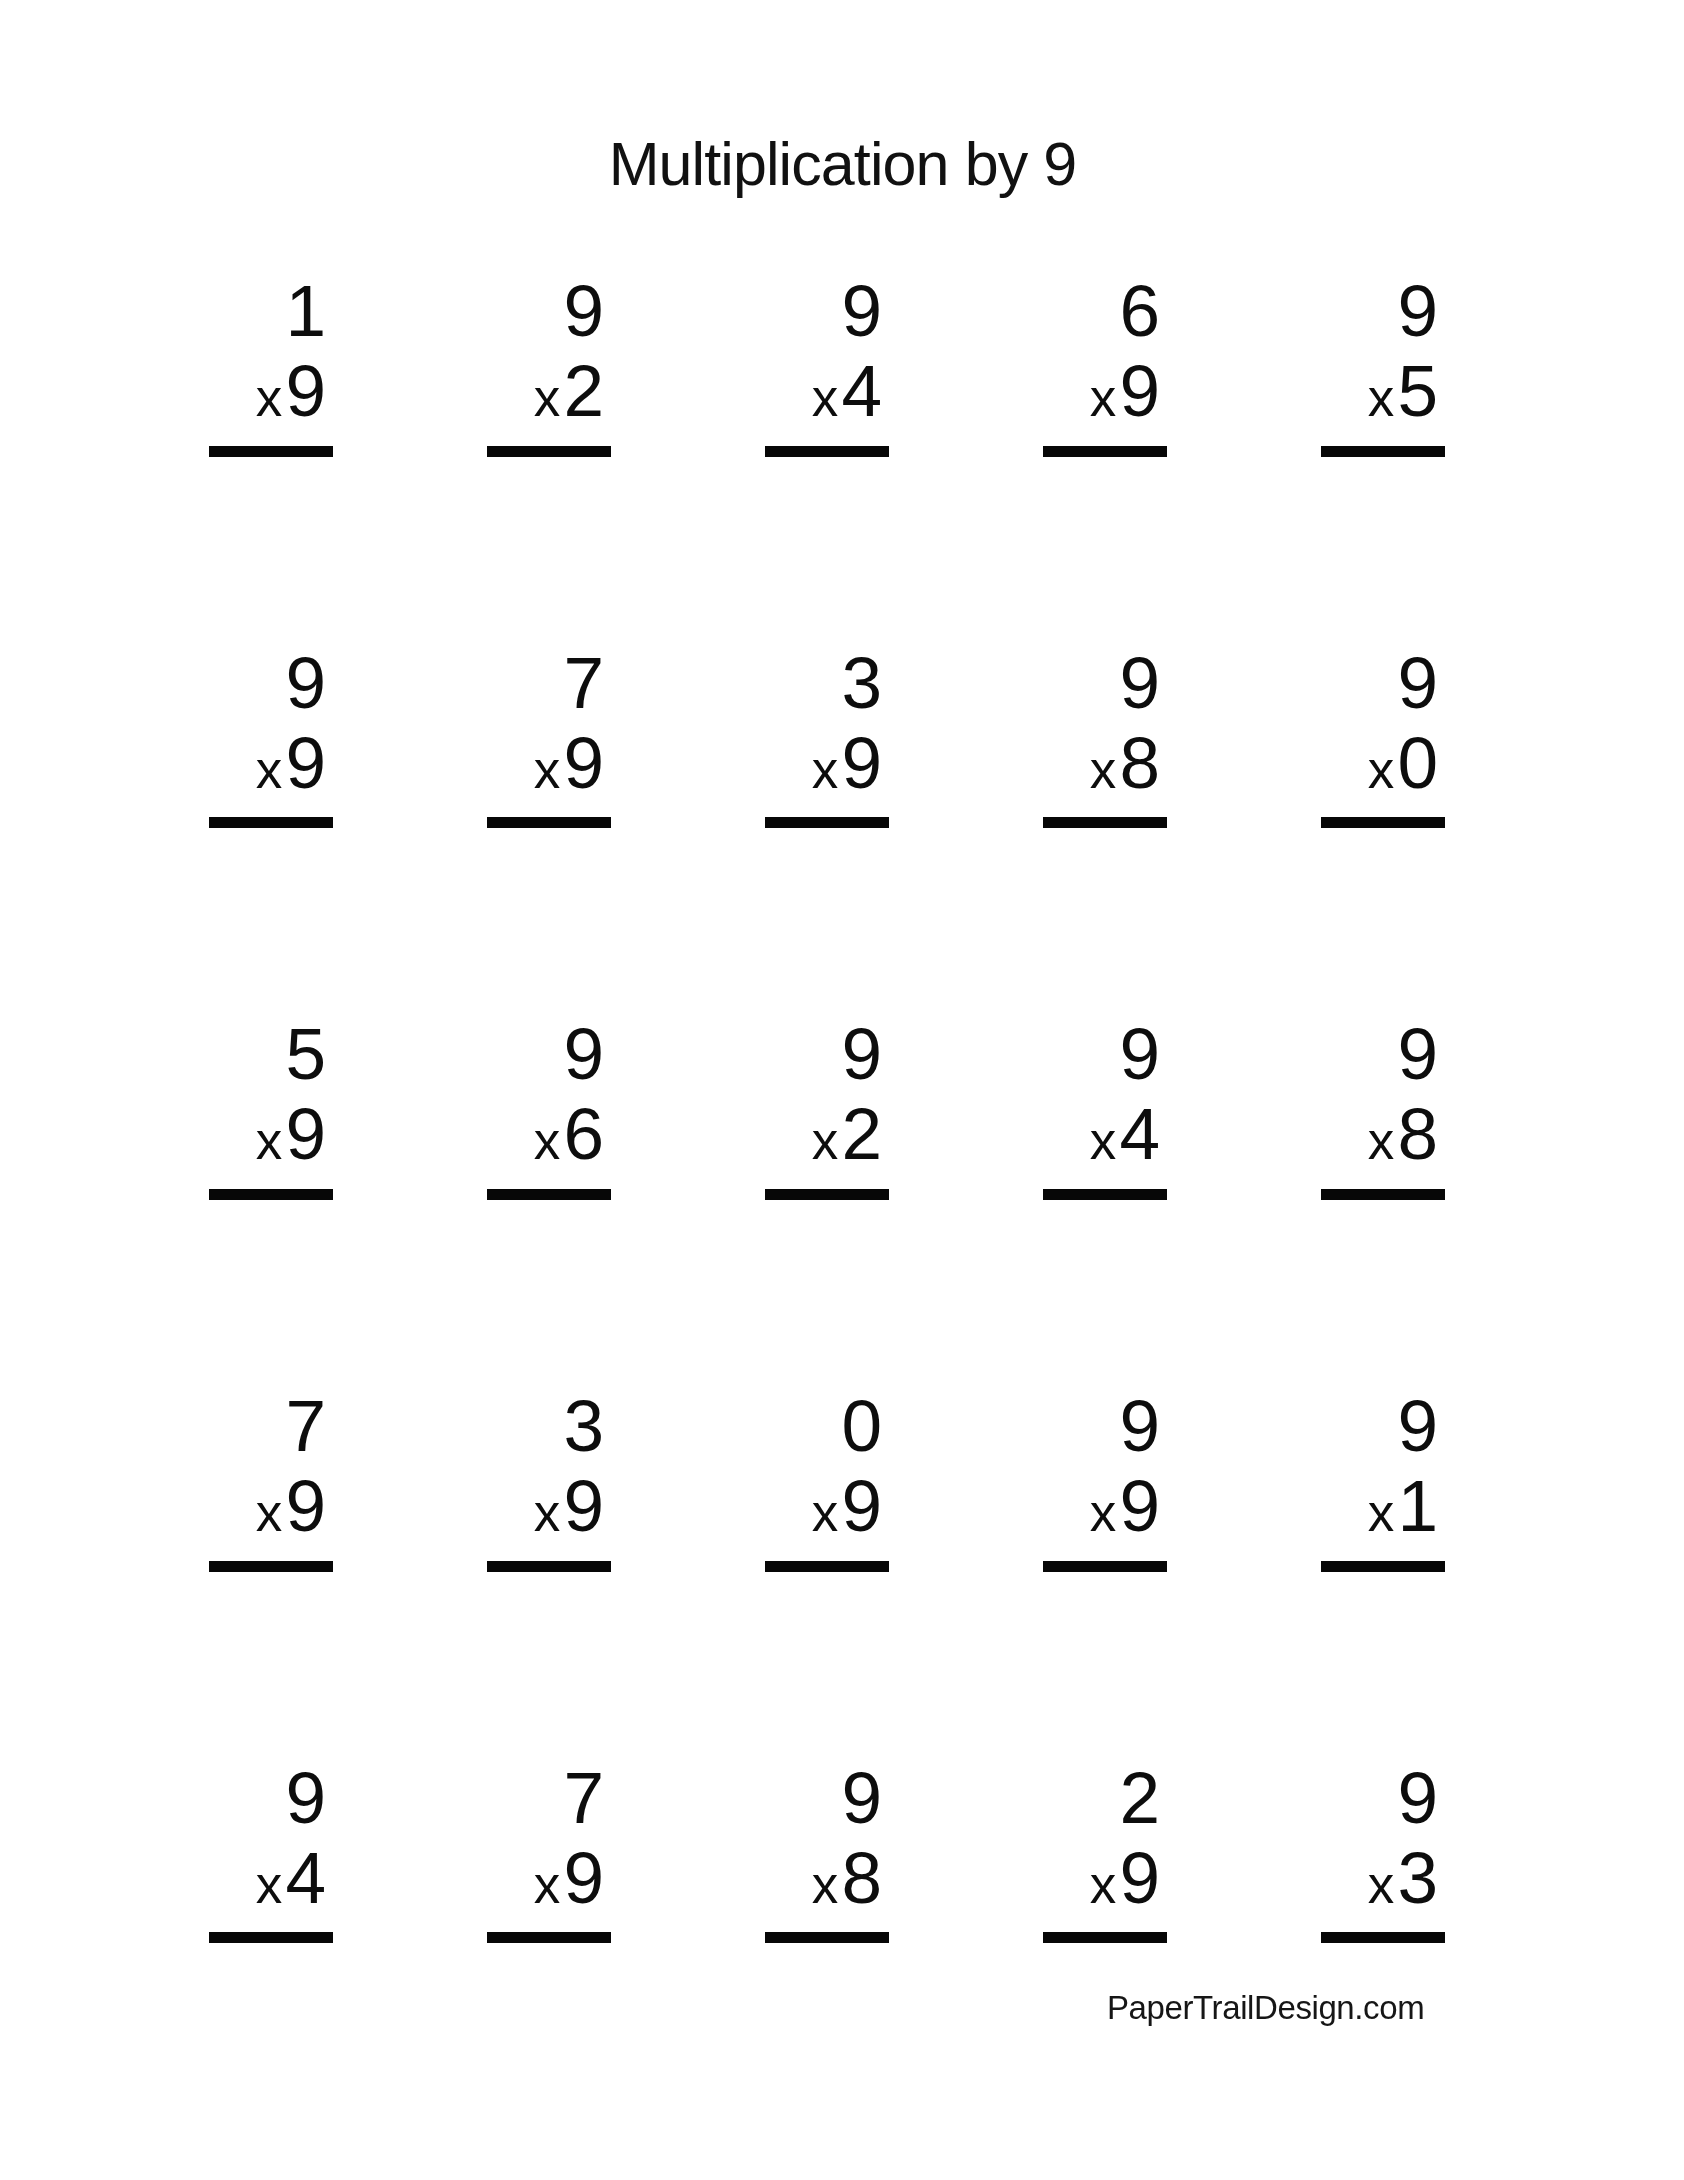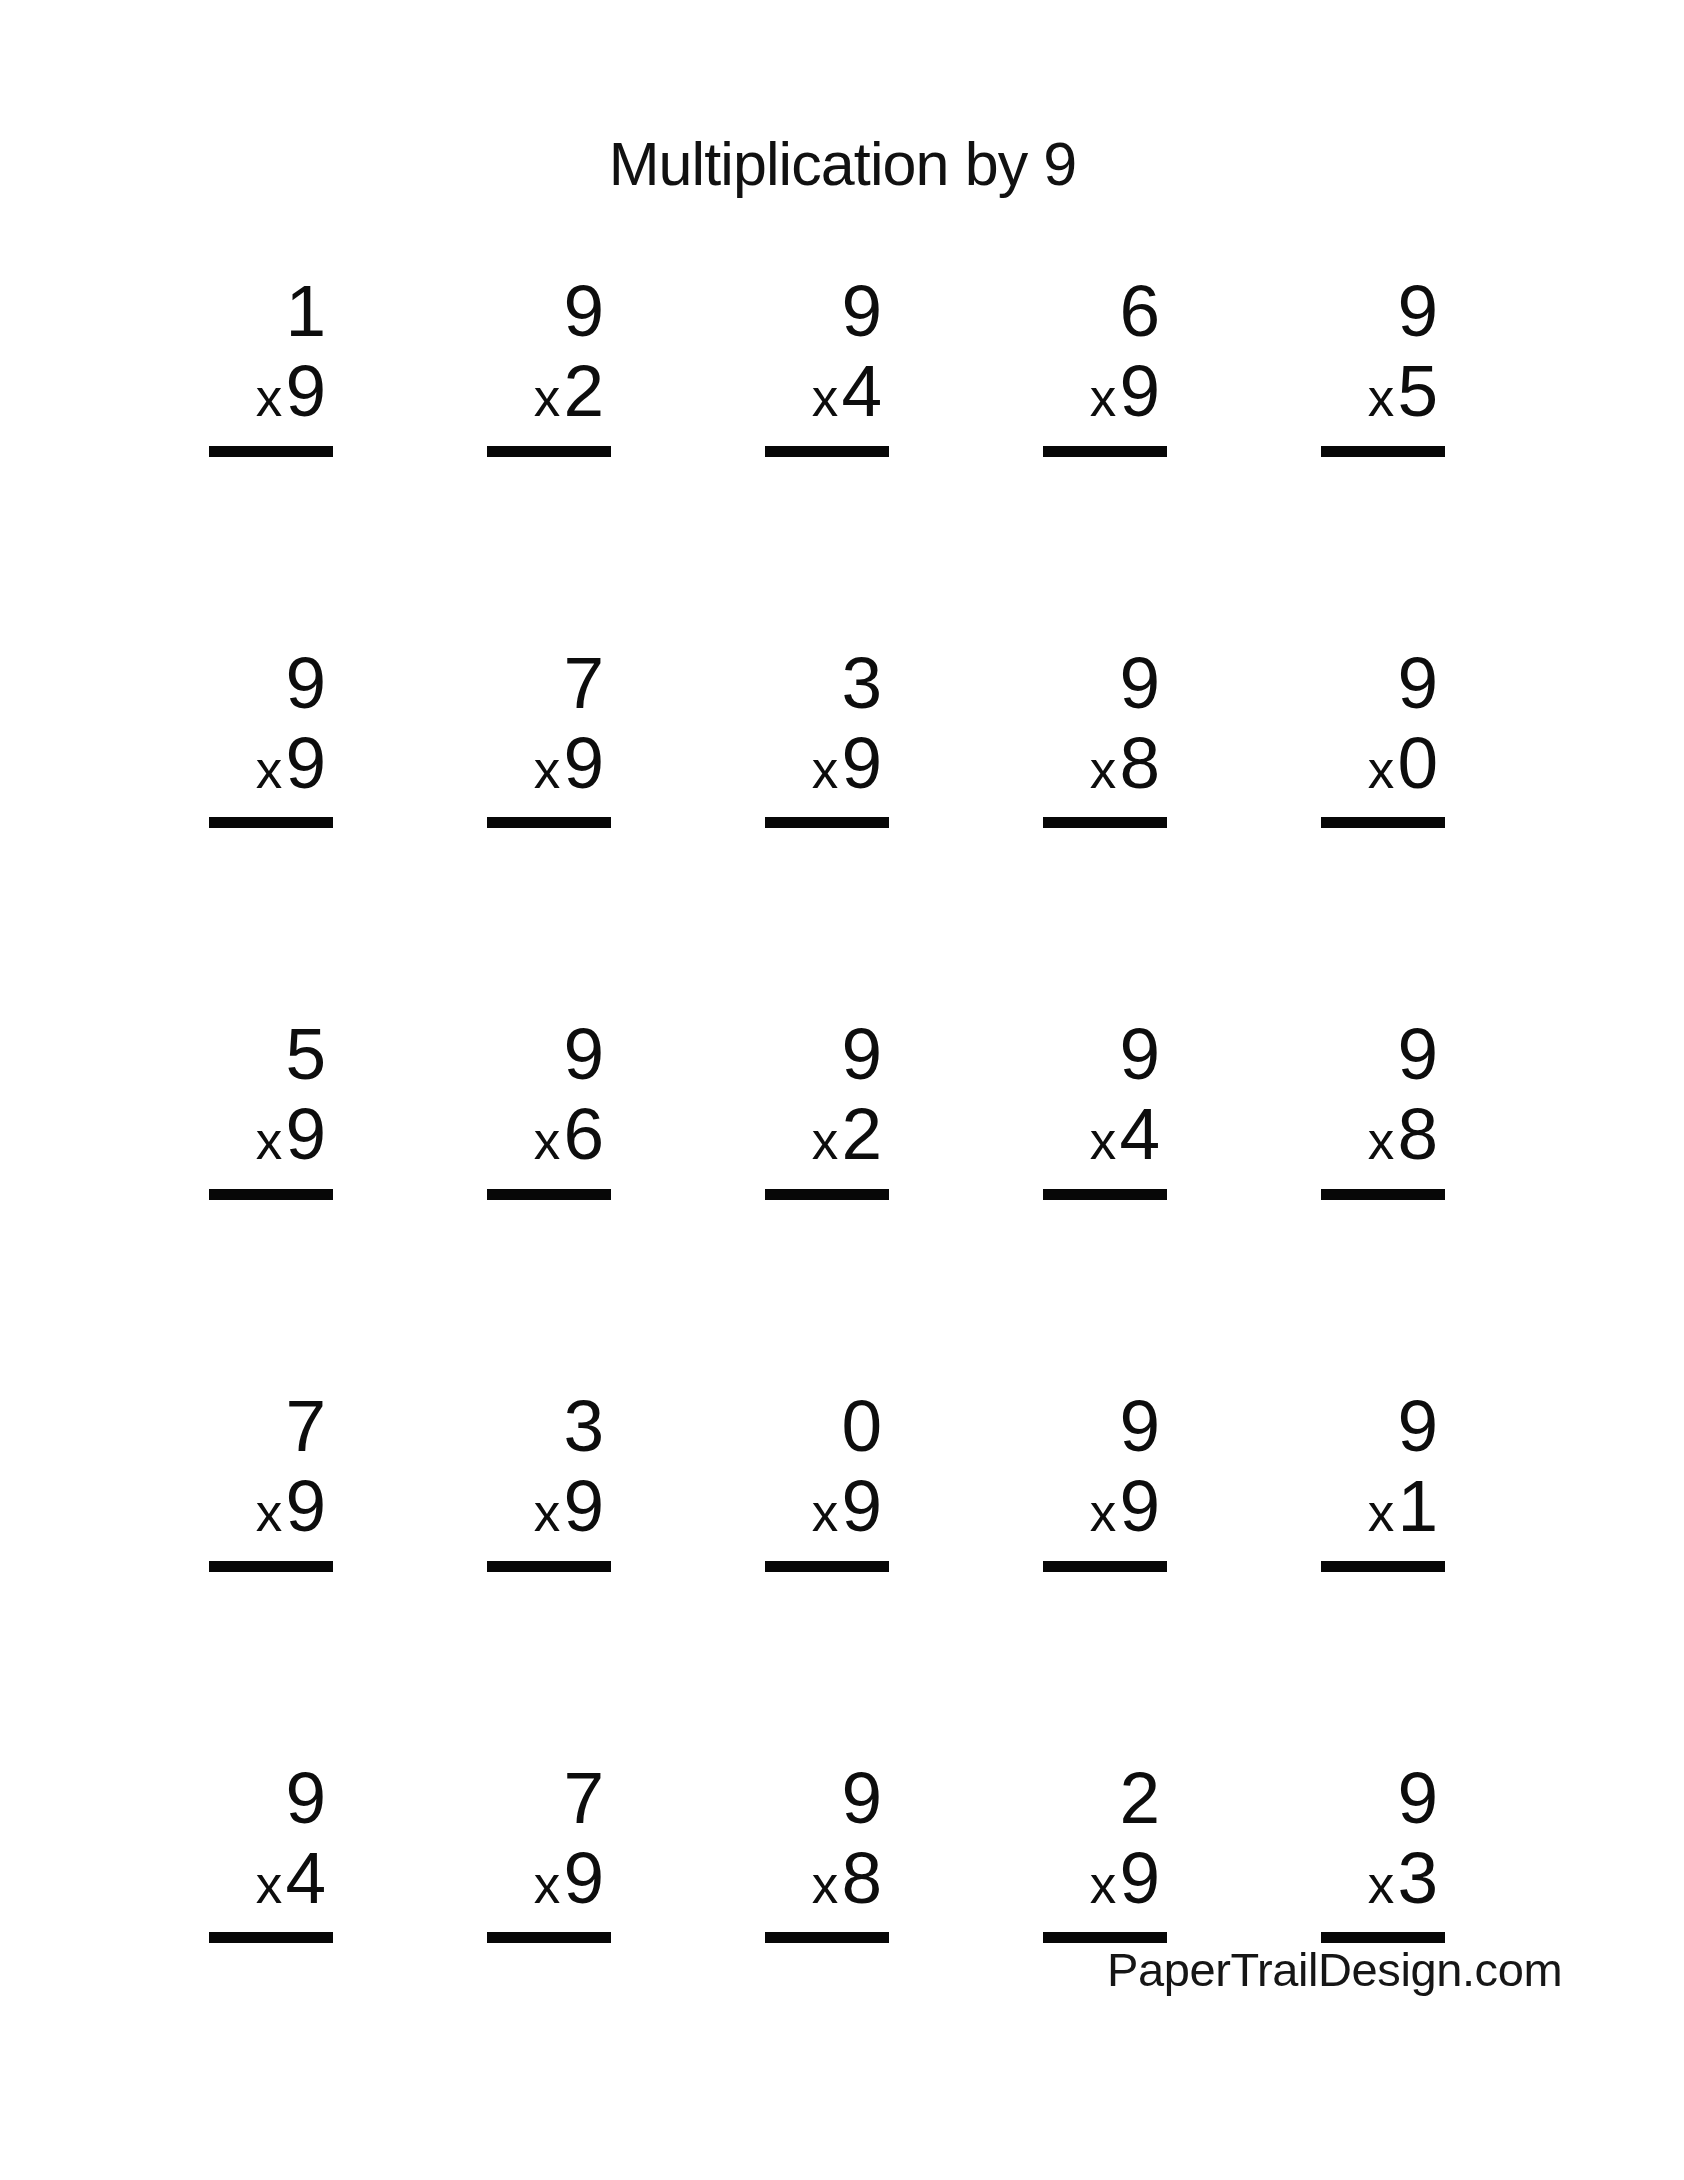--- a/index.html
+++ b/index.html
@@ -20,22 +20,22 @@
   .cell{width:124px;}
   .num{
     font-size:73px;line-height:80px;text-align:right;
     padding-right:6.8px;white-space:nowrap;color:#0d0d0d;
   }
   .op{font-size:53px;margin-right:3.4px;}
   .rule{
     width:124px;height:11px;background:#070707;margin-top:7.7px;
   }
   .footer{
-    position:absolute;top:1942px;left:1107px;
-    font-size:47px;letter-spacing:-0.4px;color:#161616;
+    position:absolute;top:1989px;left:1107px;
+    font-size:33px;letter-spacing:-0.4px;color:#161616;
   }
 </style>
 </head>
 <body>
 
 <div class="title">Multiplication by 9</div>
 
 <div class="grid">
 
   <div class="cell">

